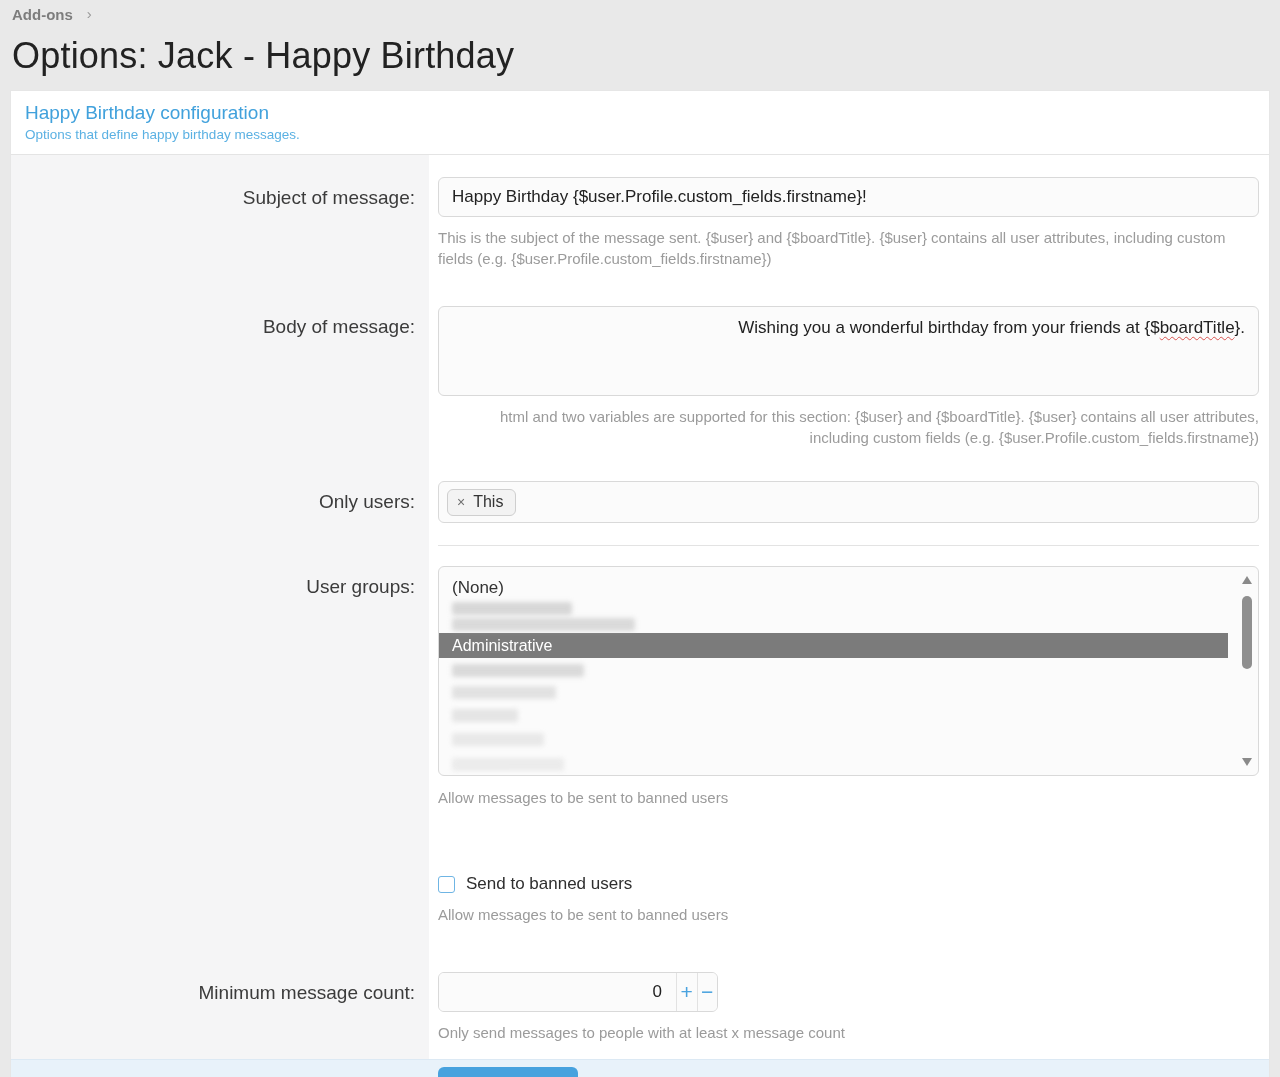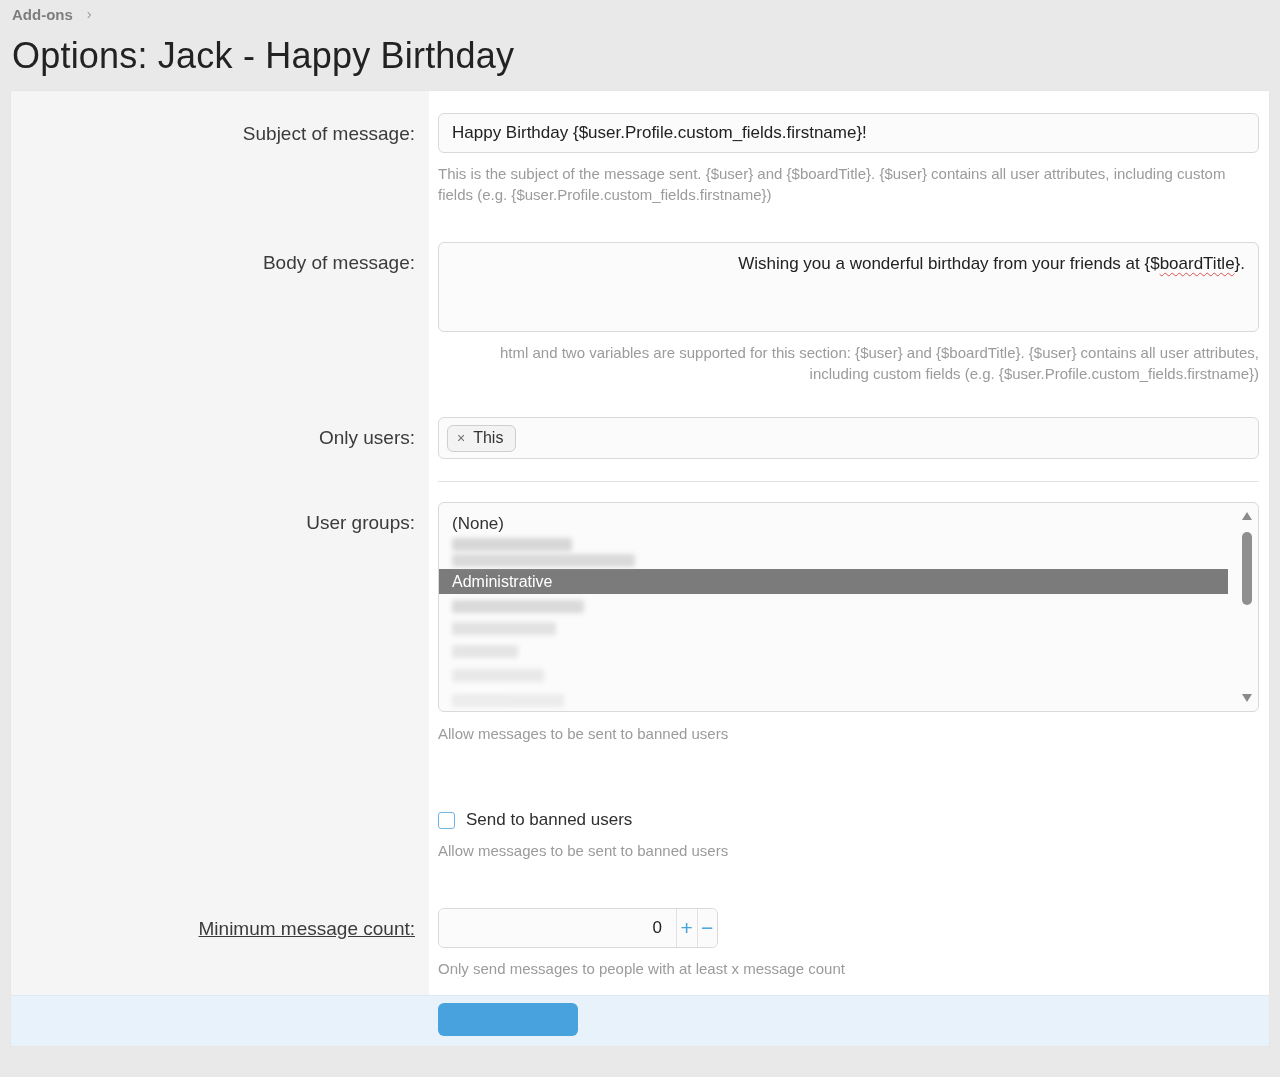--- a/index.html
+++ b/index.html
@@ -35,21 +35,21 @@
 
   .r1 .cell-label { padding-top:32px; }
   .r1 .cell-field { padding-top:22px; padding-bottom:14px; }
   .r2 .cell-label { padding-top:33px; }
   .r2 .cell-field { padding-top:23px; padding-bottom:14px;text-align:right; }
   .r3 .cell-label { padding-top:29px; }
   .r3 .cell-field { padding-top:19px; padding-bottom:0; }
   .r4 .cell-label { padding-top:30px; }
   .r4 .cell-field { padding-top:20px; padding-bottom:14px; }
   .r5 .cell-field { padding-top:36px; padding-bottom:14px; }
-  .r6 .cell-label { padding-top:43px;text-decoration:underline; }
+  .r6 .cell-label { padding-top:43px; }
   .r6 .cell-field { padding-top:33px; padding-bottom:16px; }
 
   
   .text-input {
     width:100%; height:40px; padding:0 13px;
     border:1px solid #d9d9d9; border-radius:6px;
     background:#fbfbfb; font-family:inherit; font-size:17px; color:#222;
     outline:none;
   }
   .body-editor {
@@ -137,20 +137,24 @@
 <div class="topbar">
   <div class="breadcrumb">
     <span class="crumb">Add-ons</span>
     <span class="chev">›</span>
   </div>
   <div class="page-title">Options: Jack - Happy Birthday</div>
 </div>
 
 <div class="card">
 
+  <div class="card-header">
+    <h2>Happy Birthday configuration</h2>
+    <p>Options that define happy birthday messages.</p>
+  </div>
 
   <div class="form-grid">
 
     <div class="row r1">
       <div class="cell-label">Subject of message:</div>
       <div class="cell-field">
         <input class="text-input" type="text" value="Happy Birthday {$user.Profile.custom_fields.firstname}!" style="">
         <div class="help">This is the subject of the message sent. {$user} and {$boardTitle}. {$user} contains all user attributes, including custom fields (e.g. {$user.Profile.custom_fields.firstname})</div>
       </div>
     </div>

